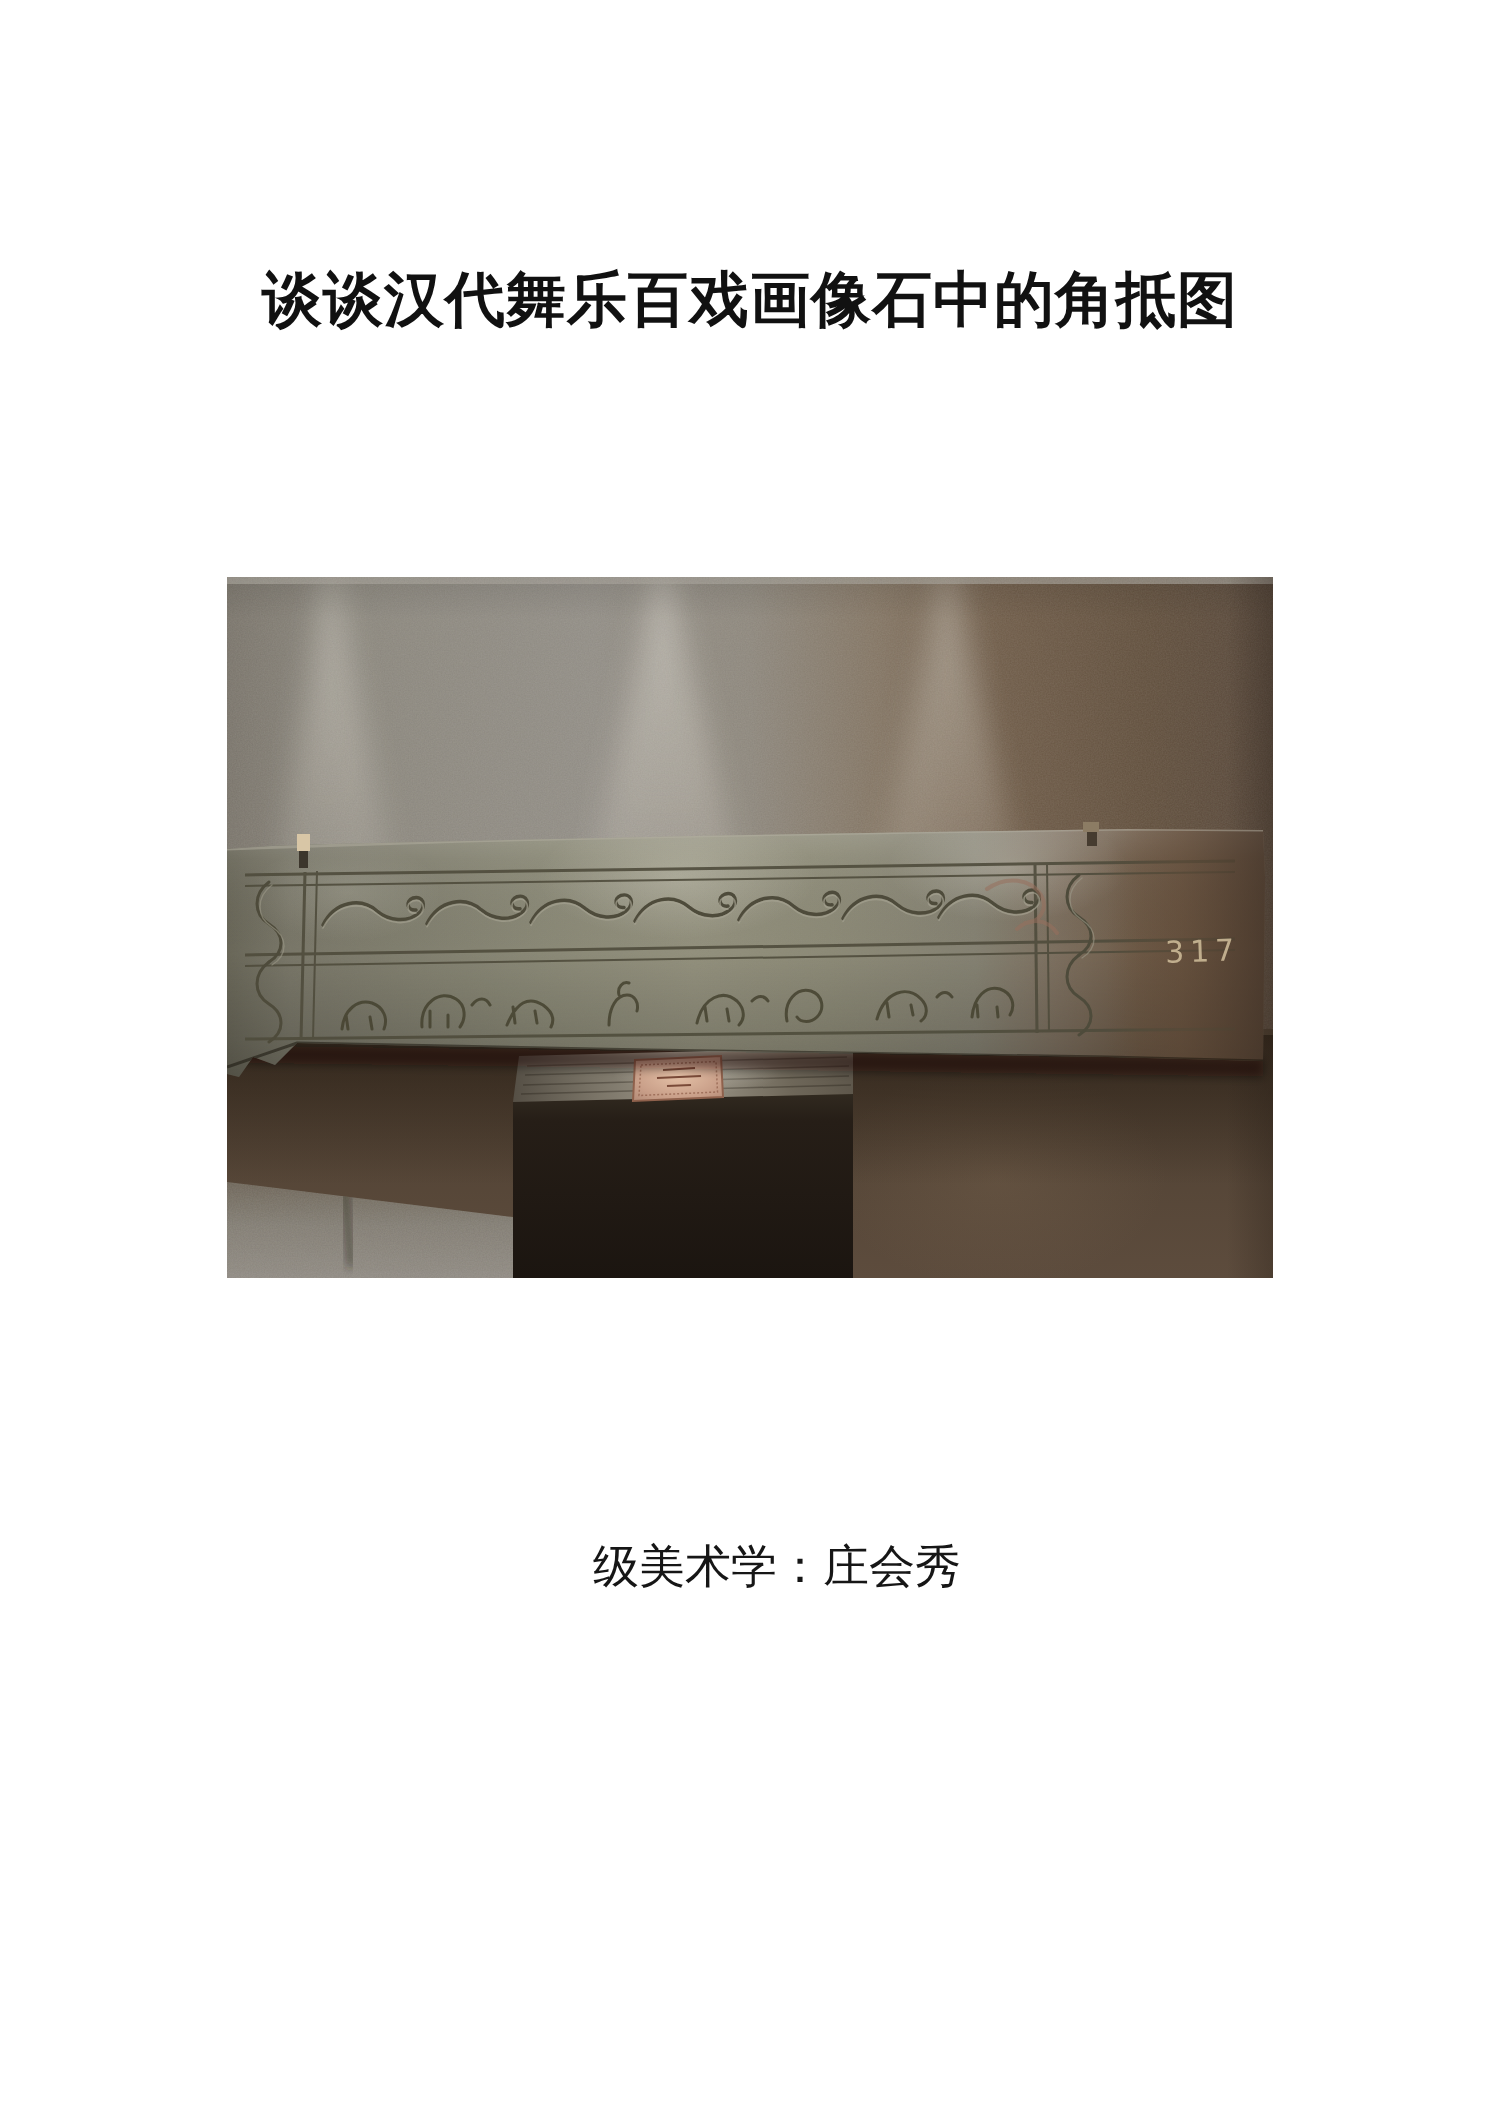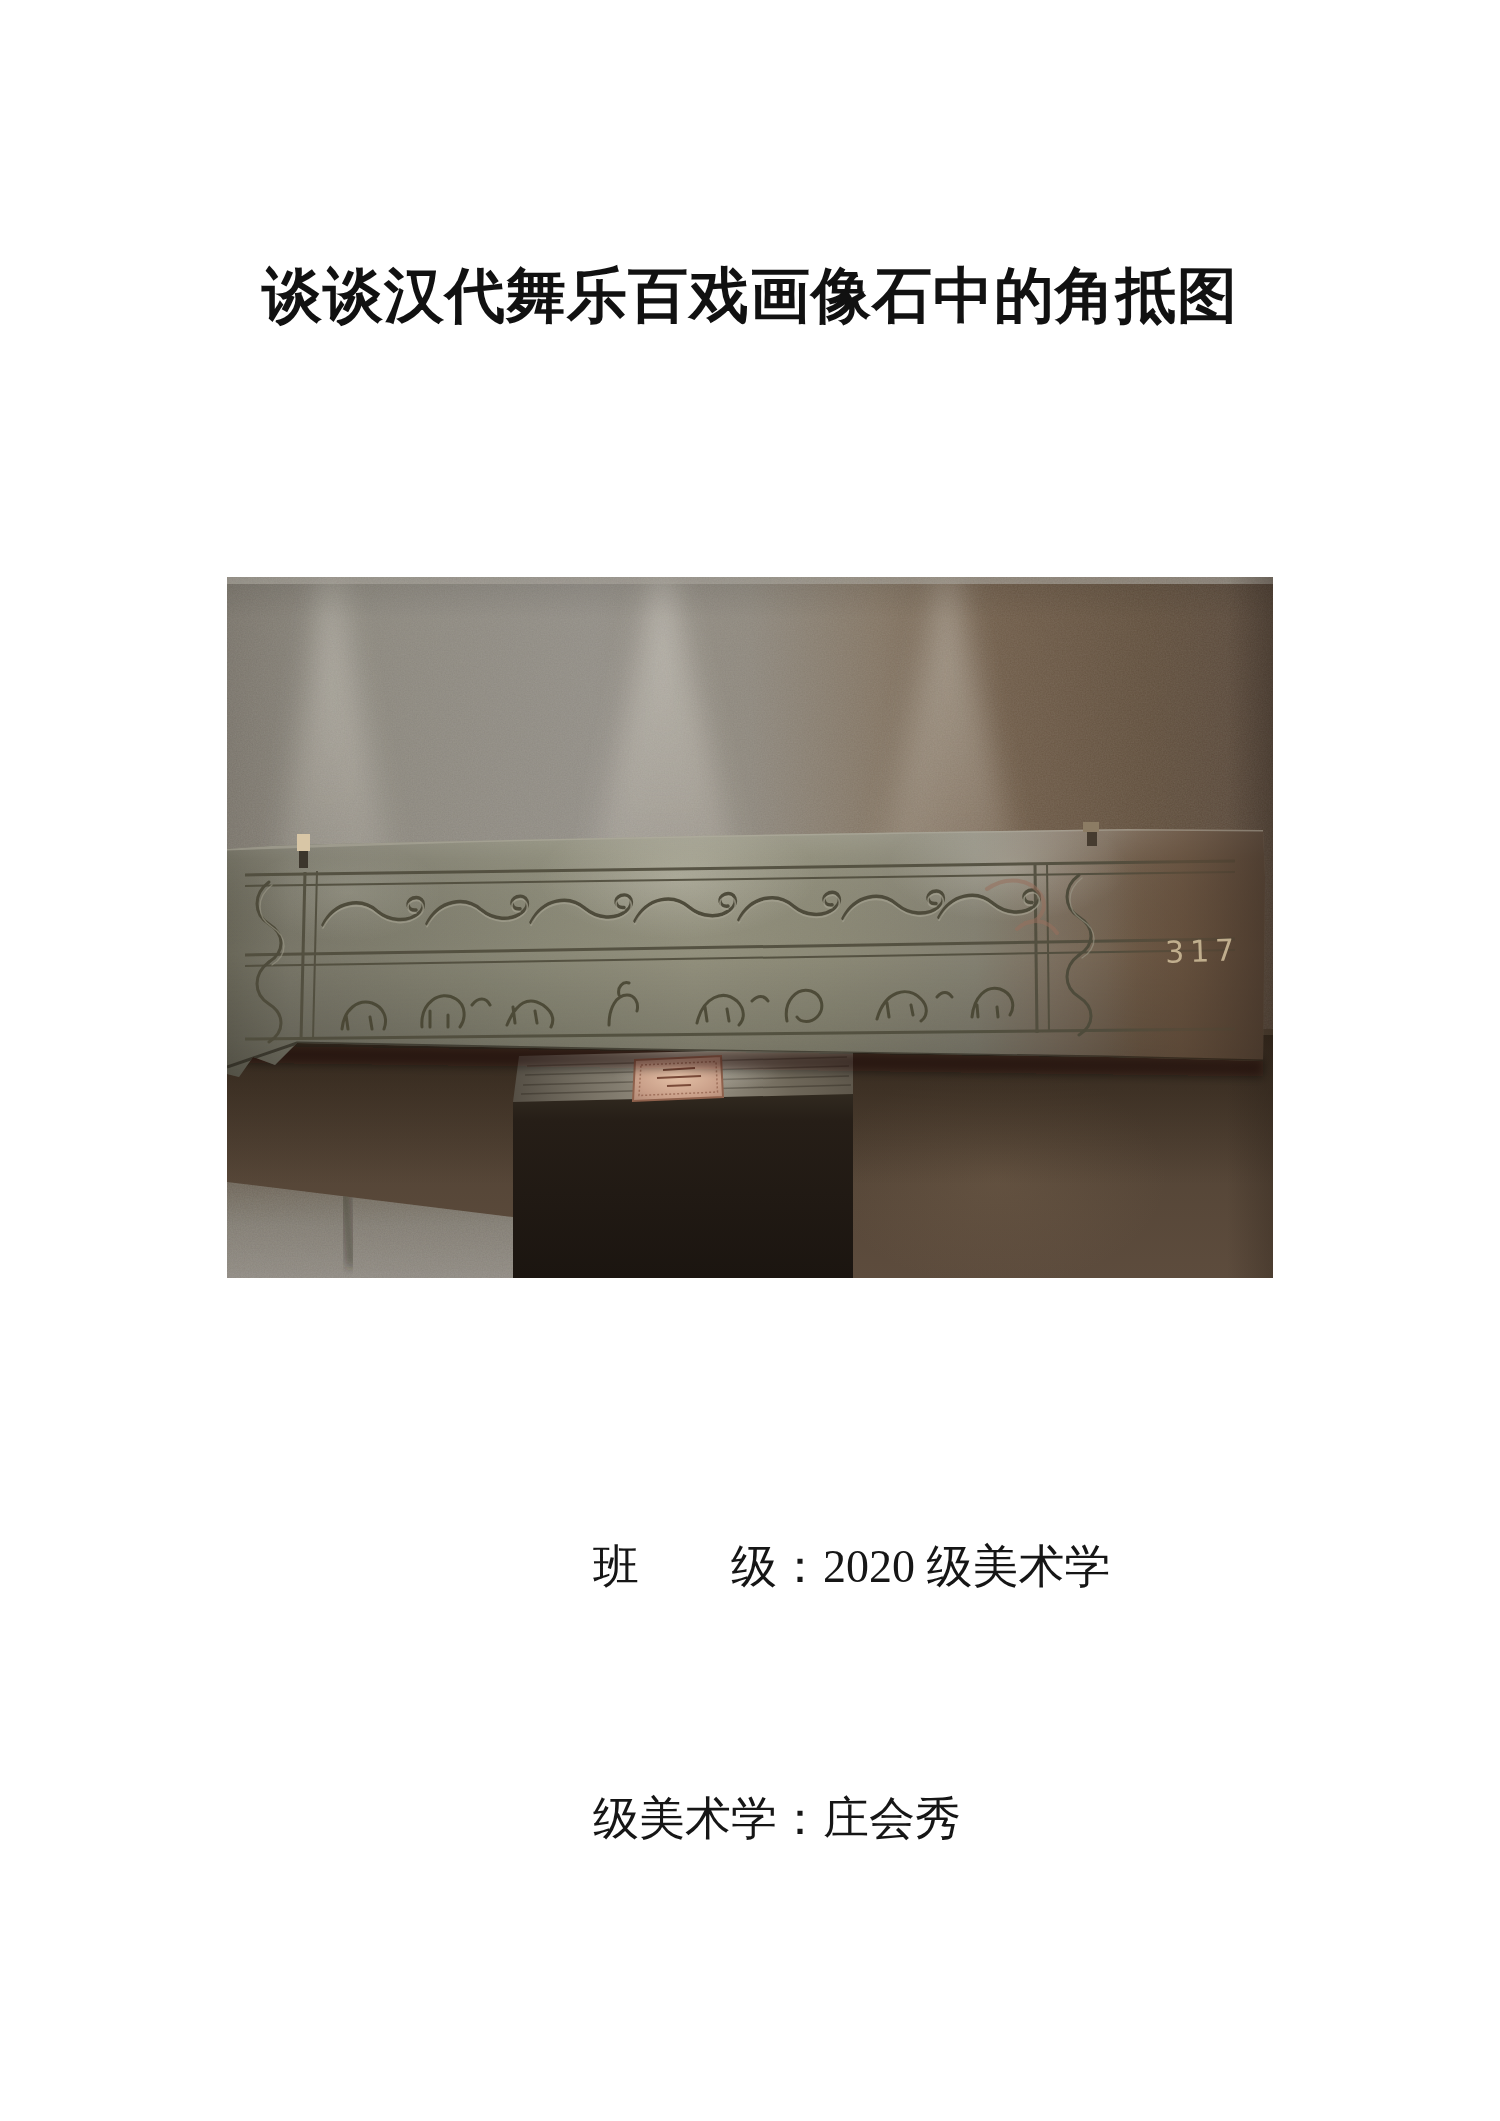--- a/index.html
+++ b/index.html
@@ -8,21 +8,21 @@
     background:#ffffff;
     position:relative;
     overflow:hidden;
     font-family:"Liberation Serif",serif;
     color:#141414;
   }
   .page-title{
     position:absolute;
     top:262px;left:0;width:1500px;
     text-align:center;
-    font-family:Liberation Mono, monospace;
+    font-family:Liberation Serif, serif;
     font-weight:700;
     font-size:60px;
     line-height:76px;
     letter-spacing:1px;
     color:#111111;
     white-space:nowrap;
   }
   .cover-photo{
     position:absolute;
     left:227px;top:577px;
@@ -290,19 +290,16 @@
       <g>
         <rect x="856" y="245" width="16" height="10" fill="#8c7c64"></rect>
         <rect x="860" y="255" width="10" height="14" fill="#463c30"></rect>
       </g>
     </g>
   </svg>
 </div>
 
 <div class="info-table">
   <div class="info-row">
-    <span class="info-label">班　　级：</span><span class="info-value">2020 级美术学</span>
-  </div>
-  <div class="info-row">
     <span class="info-label">级美术学：</span><span class="info-value">庄会秀</span>
   </div>
 
 </div>
 
 </body></html>

